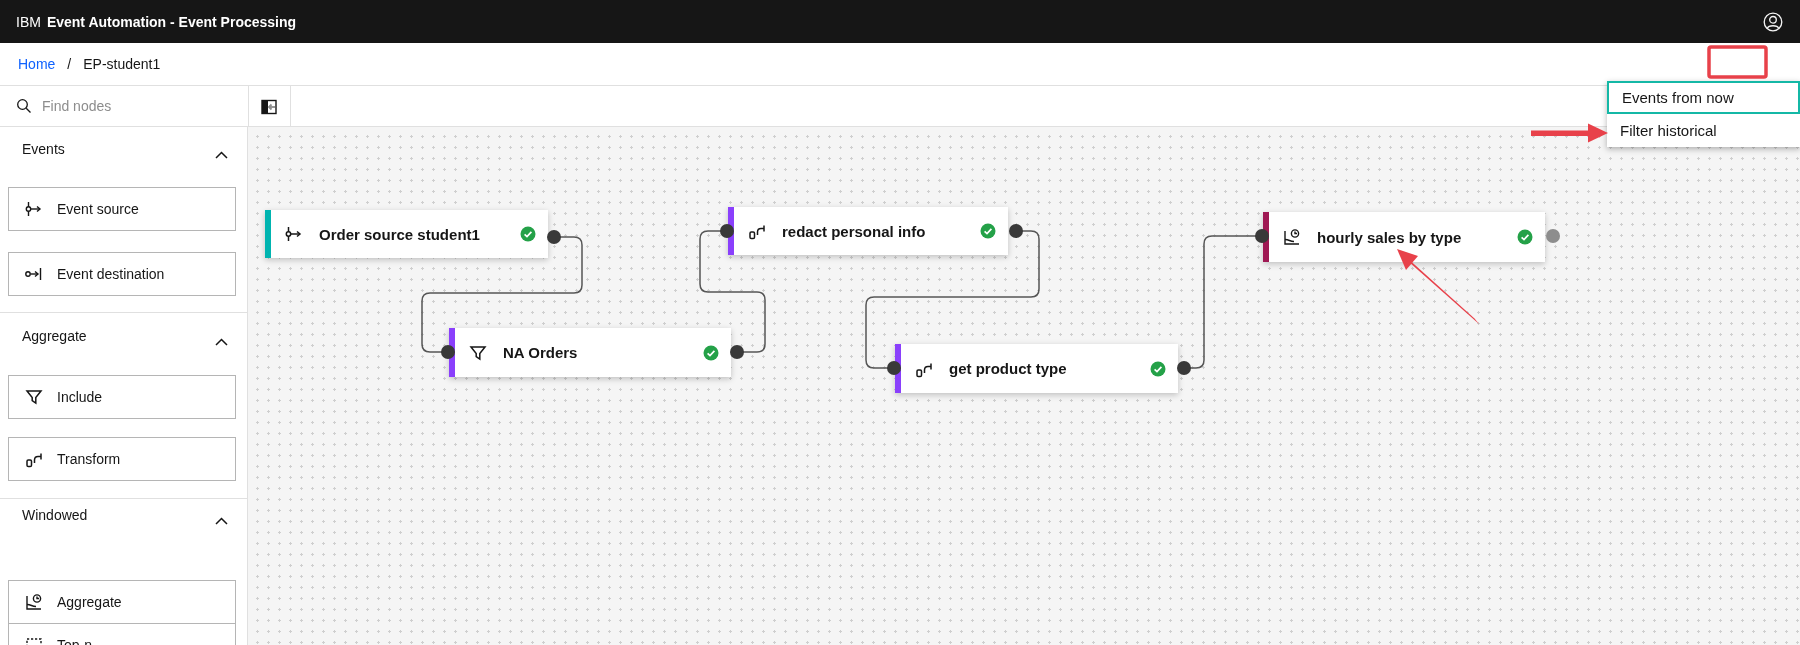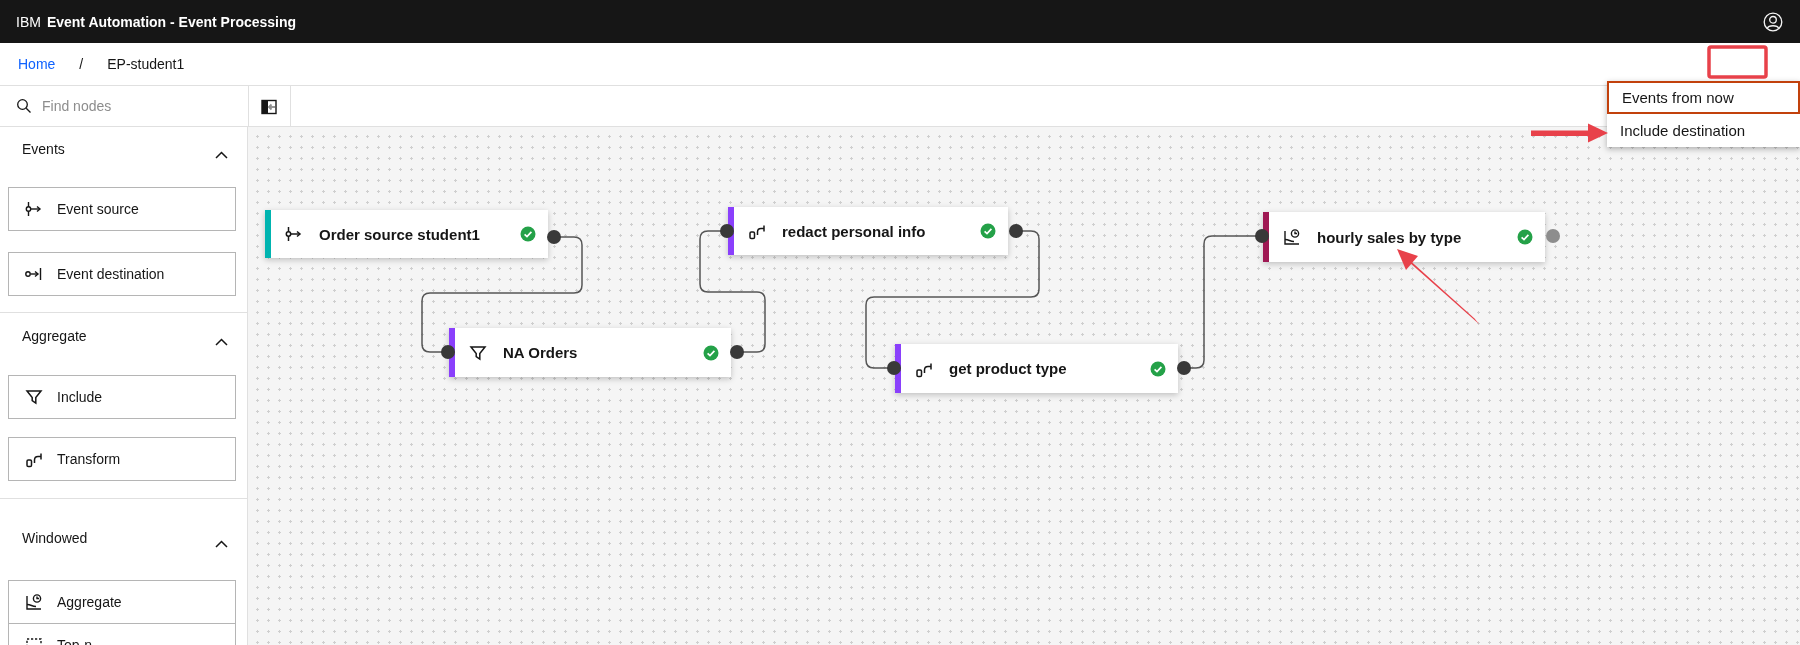--- a/index.html
+++ b/index.html
@@ -7,21 +7,21 @@
   #app{position:relative;width:1800px;height:645px;overflow:hidden;background:#0369a1;}
 
   
   .hdr{position:absolute;left:0;top:0;width:1800px;height:43px;background:#161616;display:flex;align-items:center;}
   .hdr .brand{color:#fff;font-size:14px;margin-left:16px;font-weight:400;}
   .hdr .title{color:#fff;font-size:14px;font-weight:700;margin-left:6px;}
   .hdr .avatar{position:absolute;right:14px;top:9px;width:26px;height:26px;display:flex;align-items:center;justify-content:center;cursor:pointer;}
 
   
   .crumbbar{position:absolute;left:0;top:43px;width:1800px;height:43px;background:#fff;border-bottom:1px solid #e0e0e0;}
-  .crumbbar .bc{position:absolute;left:18px;top:0;height:100%;display:flex;align-items:center;gap:24px;font-size:14px;}
+  .crumbbar .bc{position:absolute;left:18px;top:0;height:100%;display:flex;align-items:center;gap:12px;font-size:14px;}
   .bc .home{color:#0f62fe;cursor:pointer;}
   .bc .sep{color:#161616;}
   .bc .cur{color:#161616;}
   .save-icon{position:absolute;left:1528px;top:52px;width:20px;height:20px;}
   .saved-label{position:absolute;left:1556px;top:56px;font-size:14px;color:#161616;}
   .run-link{position:absolute;left:1623px;top:56px;font-size:14px;color:#0f62fe;cursor:pointer;}
   .run-caret-btn{position:absolute;left:1721px;top:51px;width:32px;height:22px;display:flex;align-items:center;justify-content:center;cursor:pointer;background:#fff;}
 
   
   .toolbar{position:absolute;left:0;top:86px;width:1800px;height:41px;background:#fff;border-bottom:1px solid #e0e0e0;}
@@ -50,21 +50,21 @@
 
   .node{position:absolute;z-index:3;background:#fff;display:flex;align-items:center;box-shadow:0 2px 6px rgba(0,0,0,0.22);cursor:pointer;}
   .node .accent{width:6px;align-self:stretch;background:var(--accent,#8a3ffc);flex:0 0 auto;}
   .node .n-icon{margin-left:13px;width:20px;height:20px;flex:0 0 auto;display:flex;align-items:center;justify-content:center;}
   .node .n-label{margin-left:15px;font-size:15px;font-weight:700;color:#161616;white-space:nowrap;}
   .node .n-status{margin-left:auto;margin-right:12px;width:16px;height:16px;flex:0 0 auto;}
 
   
   .run-menu{position:absolute;left:1607px;top:81px;width:193px;z-index:5;background:#fff;box-shadow:0 2px 6px rgba(0,0,0,0.3);}
   .run-menu .mi{height:33px;display:flex;align-items:center;padding-left:13px;font-size:15px;color:#161616;background:#fff;cursor:pointer;}
-  .run-menu .mi.focused{border:2px solid #c2410c;}
+  .run-menu .mi.focused{border:2px solid #14b8a6;}
 </style>
 </head>
 <body>
 
 <div id="app">
 
   <div class="hdr">
     <span class="brand">IBM</span>
     <span class="title">Event Automation - Event Processing</span>
     <span class="avatar">
@@ -178,21 +178,21 @@
           <rect x="3" y="11" width="4.5" height="6.5" rx="1.3"></rect>
           <path d="M10.5 14 V11 Q10.5 7.5 14 7.5 H17"></path>
           <path d="M17 4.5 V10.5"></path>
         </svg>
       </span>
       <span class="pi-label">Transform</span>
     </div>
 
     <div class="sb-div" style="top:371px"></div>
 
-    <div class="sec-head" style="top:401px">
+    <div class="sec-head" style="top:378px">
       <span class="sec-title">Windowed</span>
       <span class="sec-chev">
         <svg width="13" height="8" viewBox="0 0 13 8" fill="none" stroke="#161616" stroke-width="1.5">
             <polyline points="1,7 6.5,1.5 12,7"></polyline>
           </svg>
       </span>
     </div>
 
     <div class="pal-item" style="top:453px">
       <span class="pi-icon">
@@ -312,21 +312,21 @@
     <span class="n-status">
       <svg width="16" height="16" viewBox="0 0 16 16">
           <circle cx="8" cy="8" r="7.5" fill="#24a148"></circle>
           <path d="M4.6 8.3 L7 10.6 L11.4 5.9" stroke="#fff" stroke-width="1.7" fill="none"></path>
         </svg>
     </span>
   </div>
 
   <div class="run-menu">
     <div class="mi focused">Events from now</div>
-    <div class="mi">Include destination</div>
+    <div class="mi">Filter historical</div>
   </div>
 
   <svg class="layer overlay" width="1800" height="645">
 
     <g fill="#393939">
       <circle cx="554" cy="237" r="7"></circle>
       <circle cx="727" cy="231" r="7"></circle>
       <circle cx="1016" cy="231" r="7"></circle>
       <circle cx="448" cy="352" r="7"></circle>
       <circle cx="737" cy="352" r="7"></circle>

